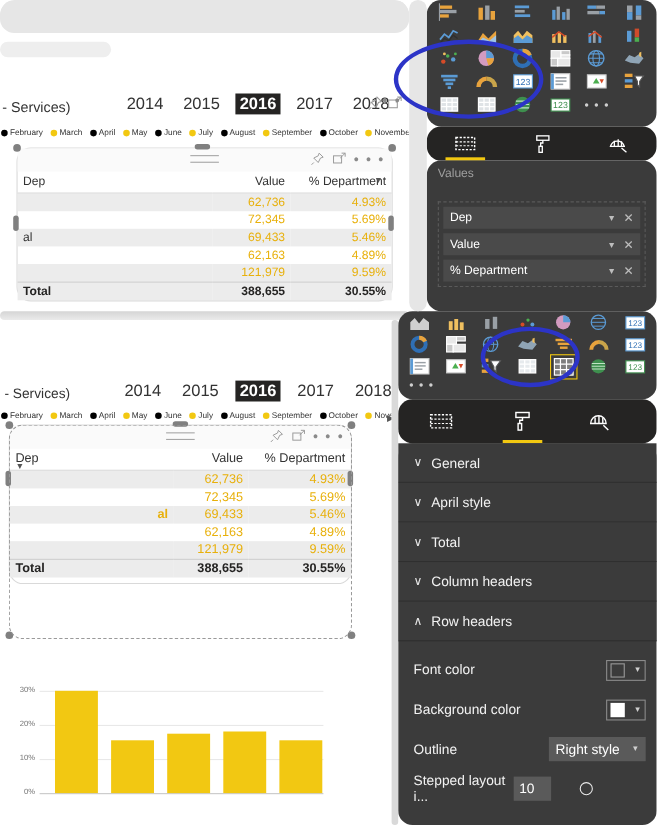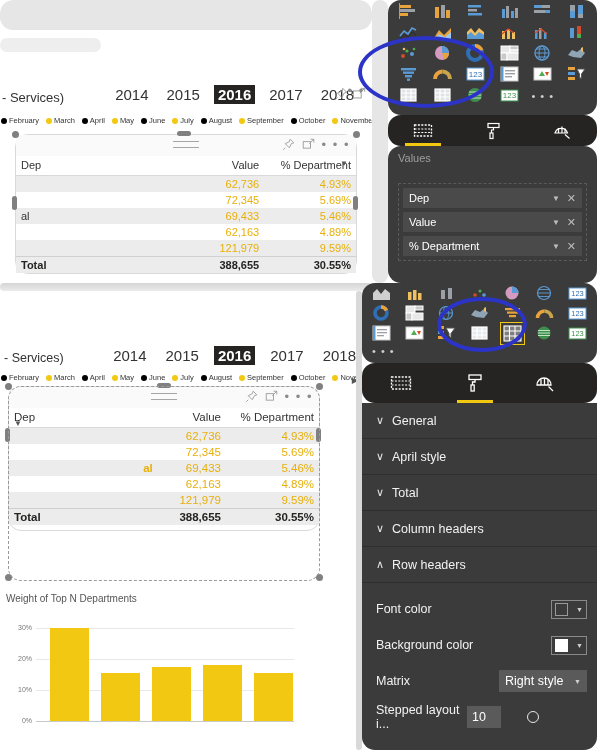--- a/index.html
+++ b/index.html
@@ -406,21 +406,20 @@
     <div class="abs hand corner" style="left:5px; top:92px;"></div>
     <div class="abs hand corner" style="left:316px; top:92px;"></div>
     <div class="abs hand toph" style="left:157px; top:92px;"></div>
     <div class="abs hand sideh" style="left:5px; top:137px;"></div>
     <div class="abs hand sideh" style="left:316px; top:137px;"></div>
     <div class="abs hand corner" style="left:5px; top:283px;"></div>
     <div class="abs hand corner" style="left:316px; top:283px;"></div>
     <div class="abs" style="left:8px; top:95px; width:312px; height:195px; border:1px dashed #9a9a9a;"></div>
 
     <div class="abs" style="left:6px; top:302px; width:330px; height:150px;">
-      <div class="bc-title">Weight of Top N Departments</div>
 
       <div class="bc-axis-lbl" style="left:0px; top:31px;">30%</div>
       <div class="bc-axis-lbl" style="left:0px; top:62px;">20%</div>
       <div class="bc-axis-lbl" style="left:0px; top:93px;">10%</div>
       <div class="bc-axis-lbl" style="left:0px; top:124px;">0%</div>
 
       <div class="bc-grid" style="top:35px; width:258px;"></div>
       <div class="bc-grid" style="top:66px; width:258px;"></div>
       <div class="bc-grid" style="top:97px; width:258px;"></div>
       <div class="bc-base" style="top:128px; width:258px;"></div>
@@ -899,21 +898,21 @@
 
     <div class="prow">
       <span>Background color</span>
       <span class="swatch-btn">
         <span class="sw" style="background:#ffffff;"></span>
         <span class="mini-caret">▼</span>
       </span>
     </div>
 
     <div class="prow">
-      <span>Matrix</span>
+      <span>Outline</span>
       <span class="dd">
         <span>Right style</span>
         <span class="mini-caret">▼</span>
       </span>
     </div>
 
 
     <div class="prow">
       <span>Stepped layout i...</span>
       <span style="display:flex; align-items:center; gap:8px;">

